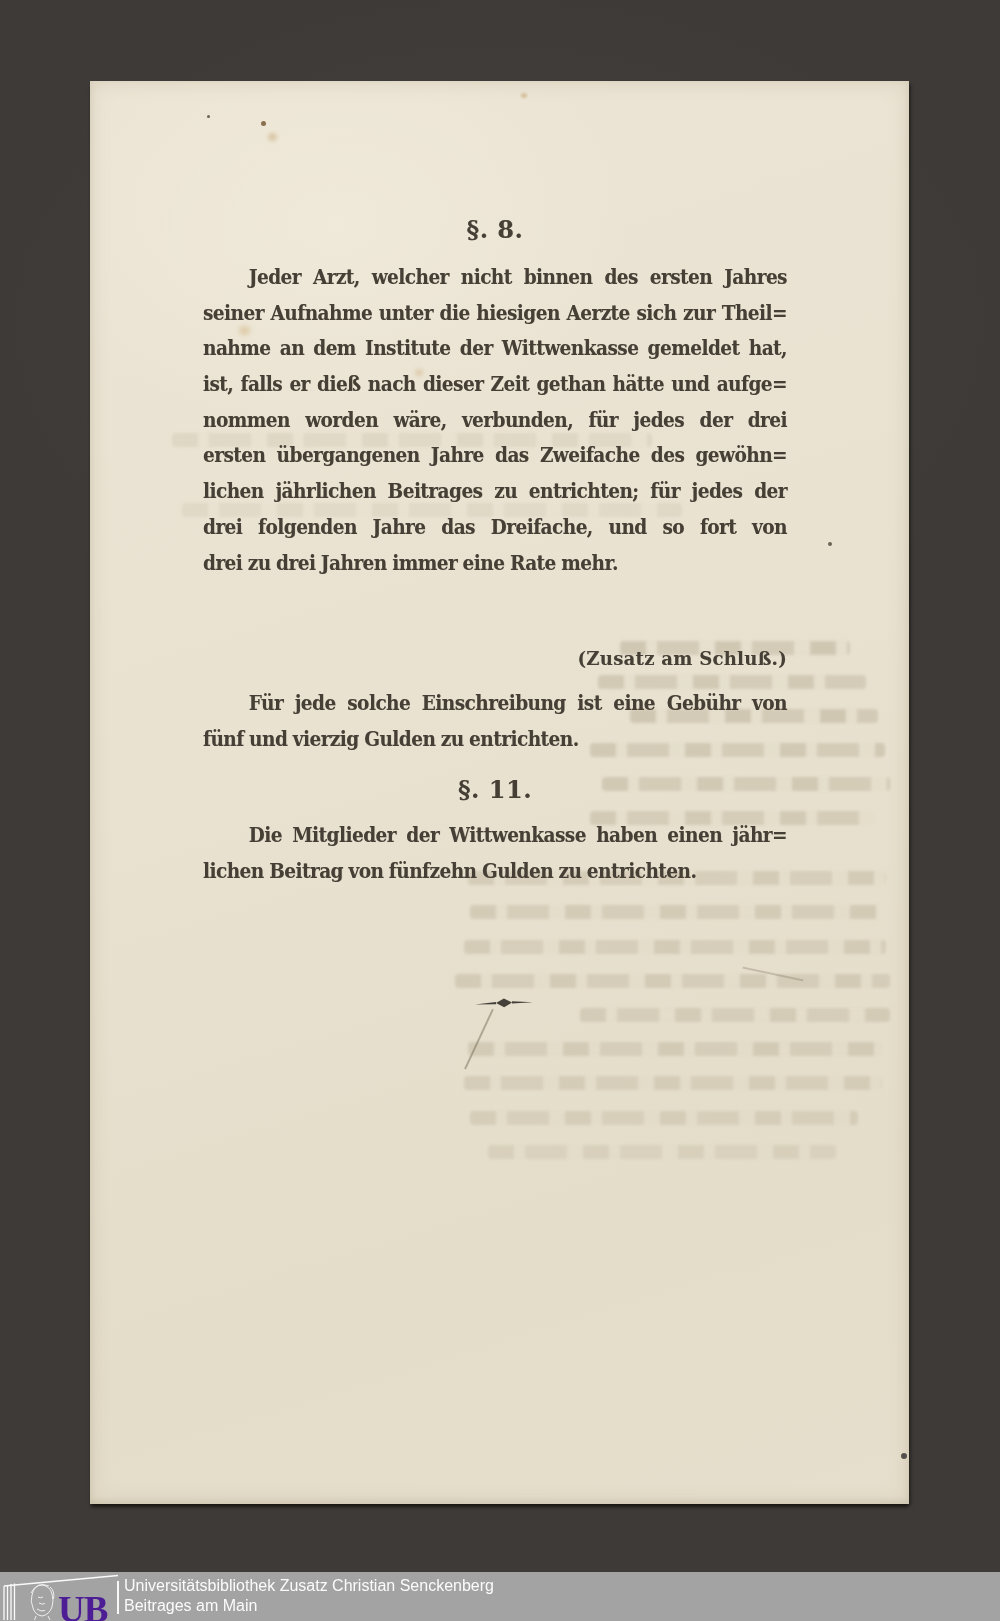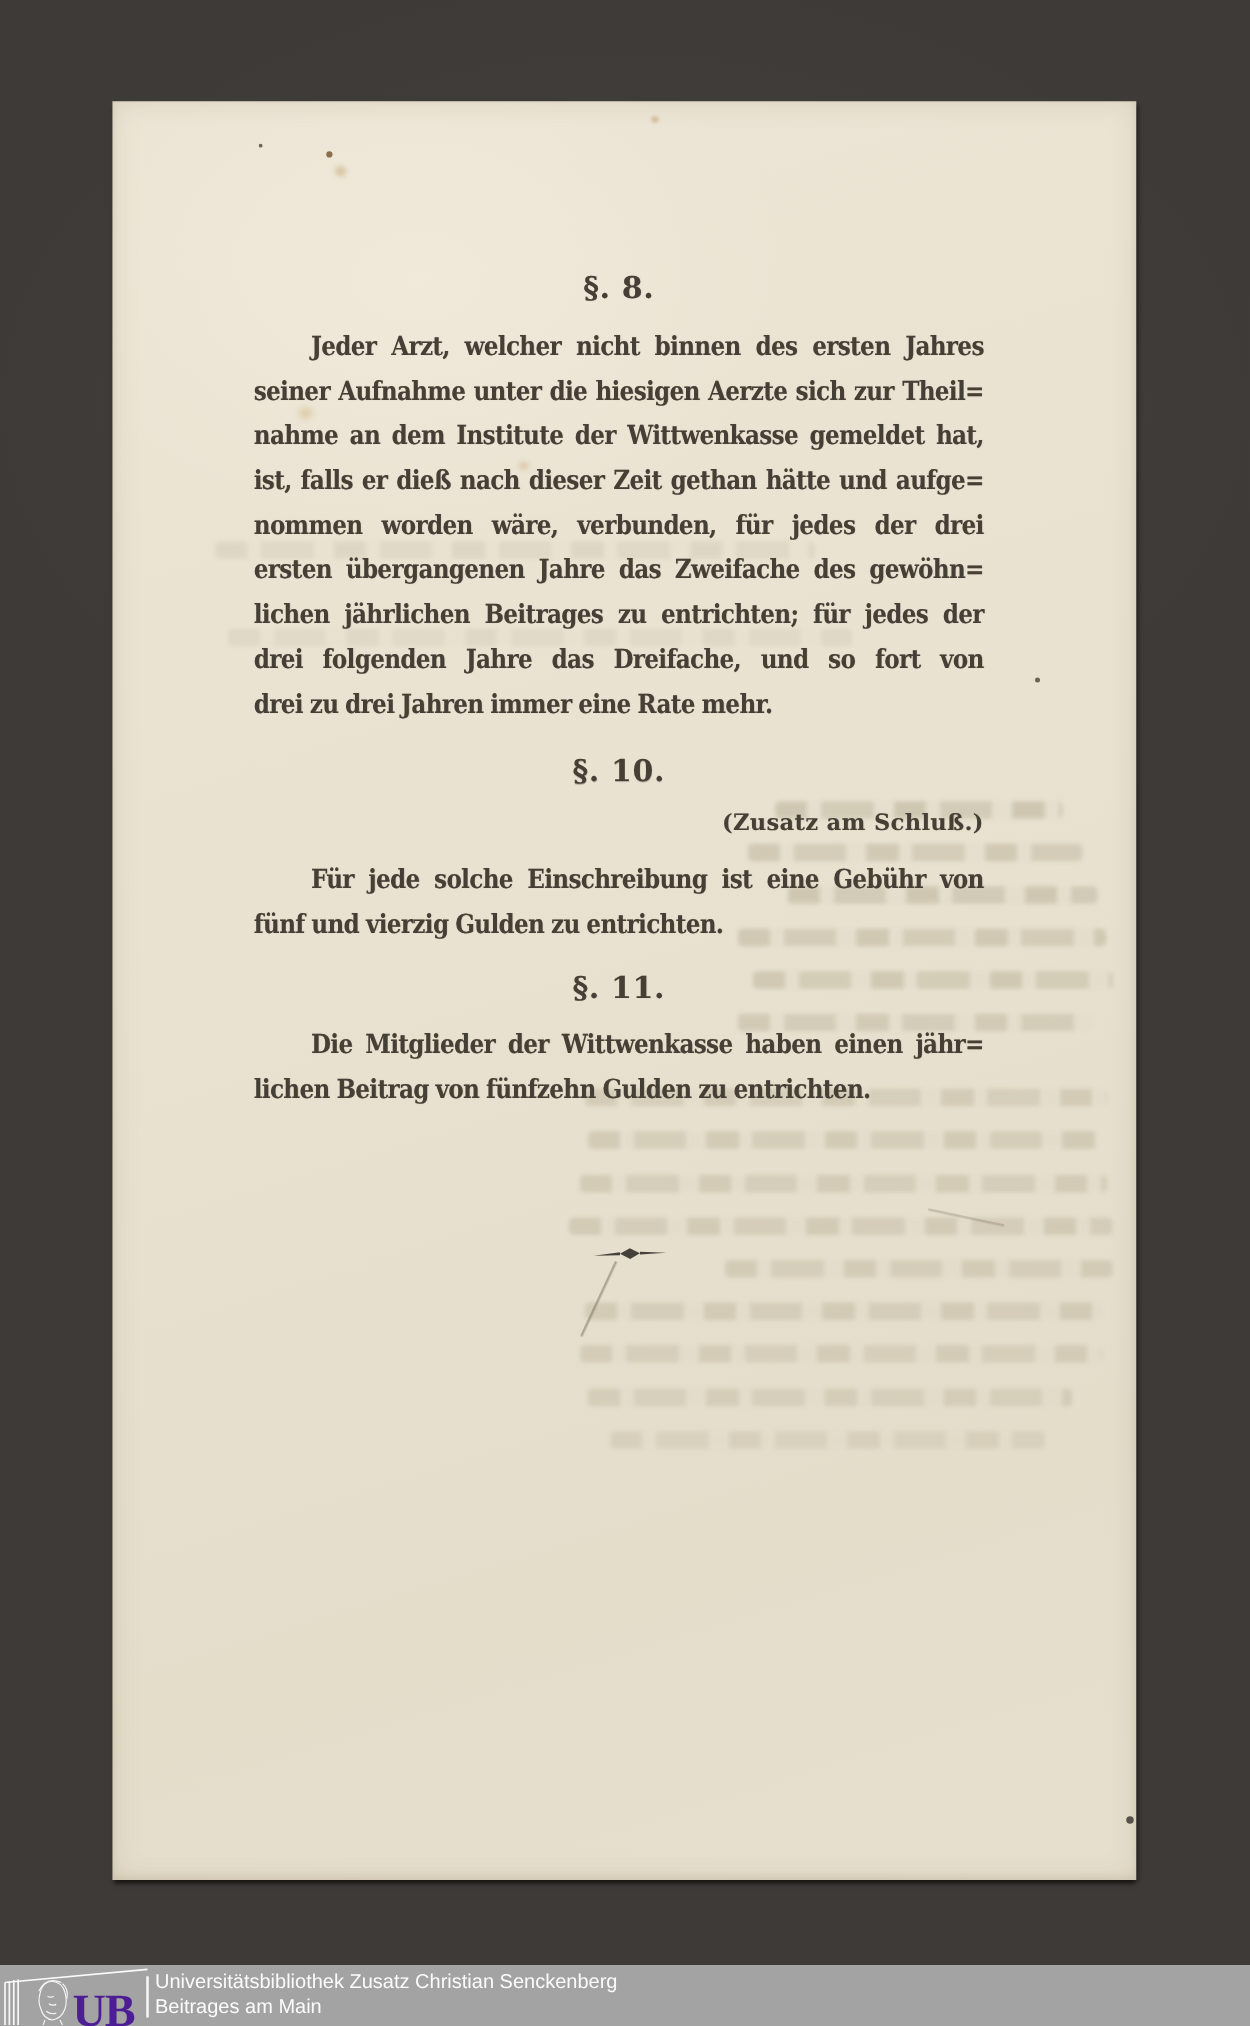--- a/index.html
+++ b/index.html
@@ -113,21 +113,20 @@
       <div class="tl j">seiner Aufnahme unter die hiesigen Aerzte sich zur Theil=</div>
       <div class="tl j">nahme an dem Institute der Wittwenkasse gemeldet hat,</div>
       <div class="tl j">ist, falls er dieß nach dieser Zeit gethan hätte und aufge=</div>
       <div class="tl j">nommen worden wäre, verbunden, für jedes der drei</div>
       <div class="tl j">ersten übergangenen Jahre das Zweifache des gewöhn=</div>
       <div class="tl j">lichen jährlichen Beitrages zu entrichten; für jedes der</div>
       <div class="tl j">drei folgenden Jahre das Dreifache, und so fort von</div>
       <div class="tl">drei zu drei Jahren immer eine Rate mehr.</div>
     </div>
 
-    <div class="heading" style="top:523px;">§. 10.</div>
     <div class="subheading" style="top:568px;">(Zusatz am Schluß.)</div>
     <div class="para" style="top:604px;">
       <div class="tl j ind">Für jede solche Einschreibung ist eine Gebühr von</div>
       <div class="tl">fünf und vierzig Gulden zu entrichten.</div>
     </div>
 
     <div class="heading" style="top:696px;text-align:center;">§. 11.</div>
     <div class="para" style="top:736px;">
       <div class="tl j ind">Die Mitglieder der Wittwenkasse haben einen jähr=</div>
       <div class="tl">lichen Beitrag von fünfzehn Gulden zu entrichten.</div>

